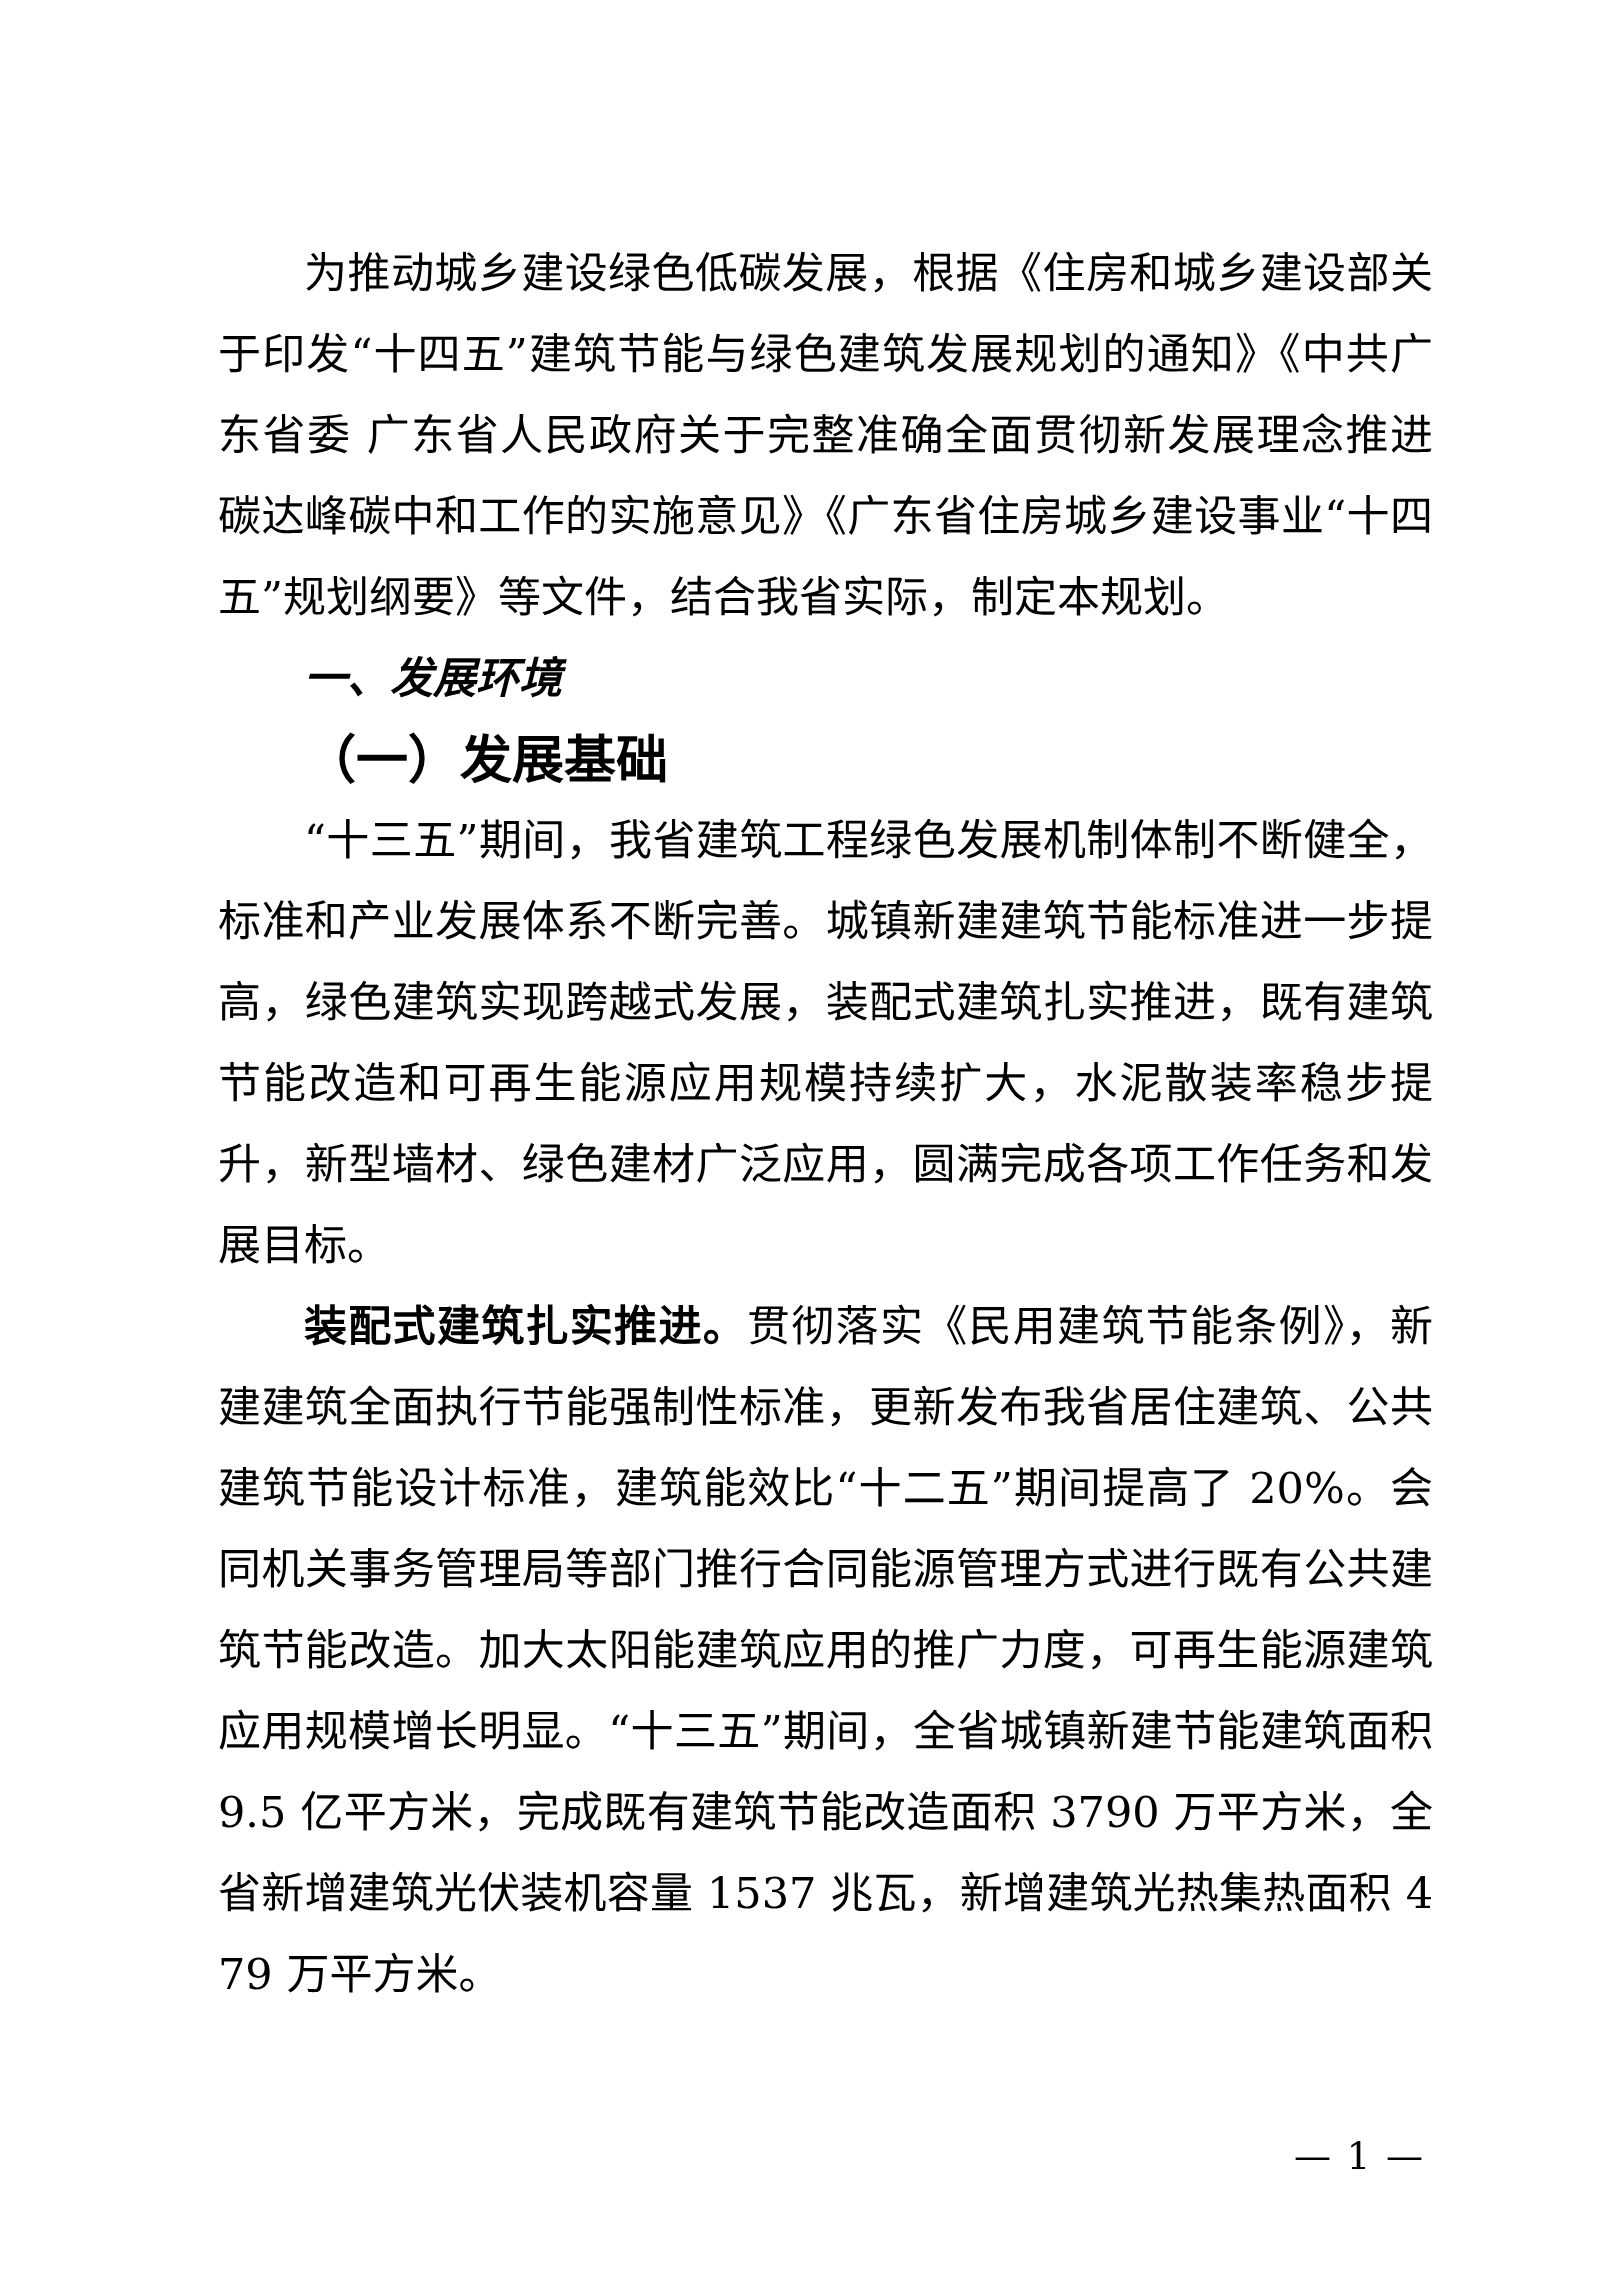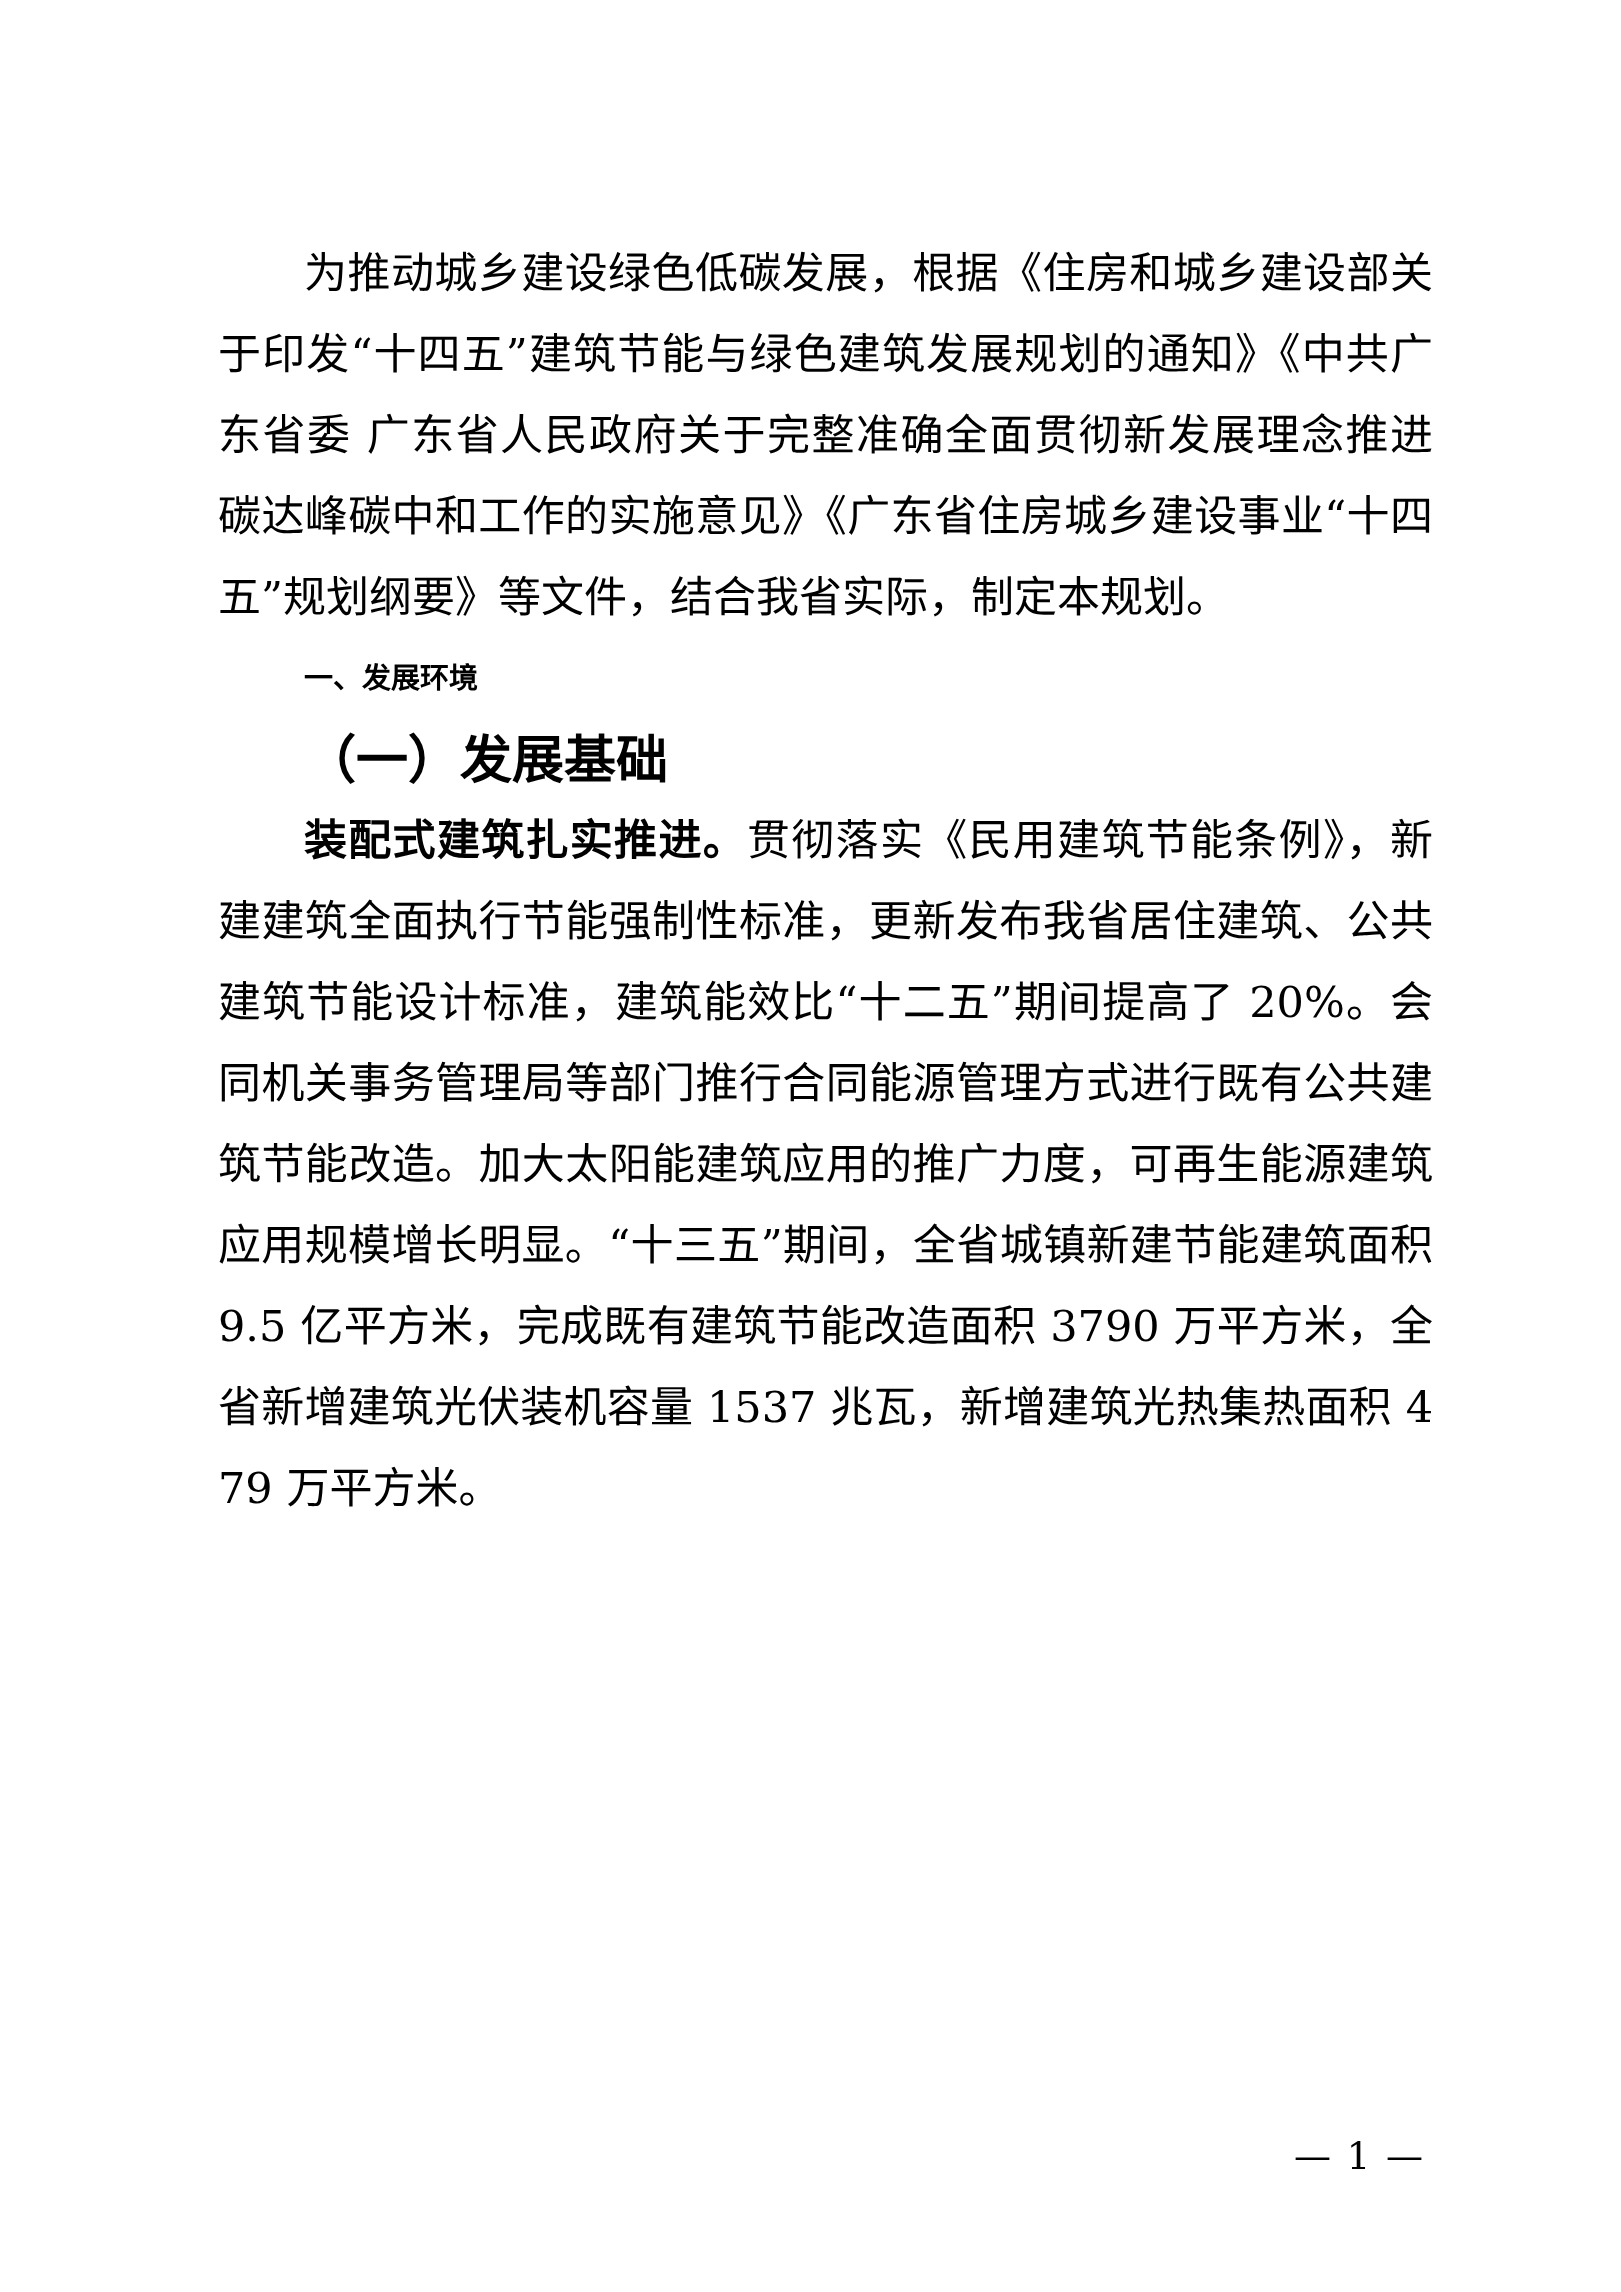--- a/index.html
+++ b/index.html
@@ -29,24 +29,25 @@
     text-align: justify;
     text-justify: inter-character;
     letter-spacing: 0px;
     word-break: break-all;
   }
   .indent-2em {
     text-indent: 86px;
   }
   .section-heading {
     margin: 0;
-    font-size: 29px;
+    font-size: 43px;
     line-height: 81px;
     font-weight: bold;
     font-family: "DejaVu Sans", "Liberation Sans", sans-serif;
+    font-style: italic;
   }
   .subsection-heading {
     margin: 0;
     font-size: 52px;
     line-height: 81px;
     font-weight: bold;
     font-family: "DejaVu Serif", "Liberation Serif", serif;
   }
   .lead-bold {
     font-weight: bold;
@@ -68,20 +69,21 @@
 
 <div class="page">
   <div class="content">
 
     <p class="para indent-2em">为推动城乡建设绿色低碳发展，根据《住房和城乡建设部关于印发“十四五”建筑节能与绿色建筑发展规划的通知》《中共广东省委 广东省人民政府关于完整准确全面贯彻新发展理念推进碳达峰碳中和工作的实施意见》《广东省住房城乡建设事业“十四五”规划纲要》等文件，结合我省实际，制定本规划。</p>
 
     <p class="section-heading indent-2em">一、发展环境</p>
 
     <p class="subsection-heading indent-2em">（一）发展基础</p>
 
+    <p class="para indent-2em">“十三五”期间，我省建筑工程绿色发展机制体制不断健全，标准和产业发展体系不断完善。城镇新建建筑节能标准进一步提高，绿色建筑实现跨越式发展，装配式建筑扎实推进，既有建筑节能改造和可再生能源应用规模持续扩大，水泥散装率稳步提升，新型墙材、绿色建材广泛应用，圆满完成各项工作任务和发展目标。</p>
 
     <p class="para indent-2em"><span class="lead-bold">装配式建筑扎实推进。</span><span>贯彻落实《民用建筑节能条例》，新建建筑全面执行节能强制性标准，更新发布我省居住建筑、公共建筑节能设计标准，建筑能效比“十二五”期间提高了 20%。会同机关事务管理局等部门推行合同能源管理方式进行既有公共建筑节能改造。加大太阳能建筑应用的推广力度，可再生能源建筑应用规模增长明显。“十三五”期间，全省城镇新建节能建筑面积 9.5 亿平方米，完成既有建筑节能改造面积 3790 万平方米，全省新增建筑光伏装机容量 1537 兆瓦，新增建筑光热集热面积 479 万平方米。</span></p>
 
   </div>
 
   <div class="page-number">— 1 —</div>
 </div>
 
 
 </body></html>

